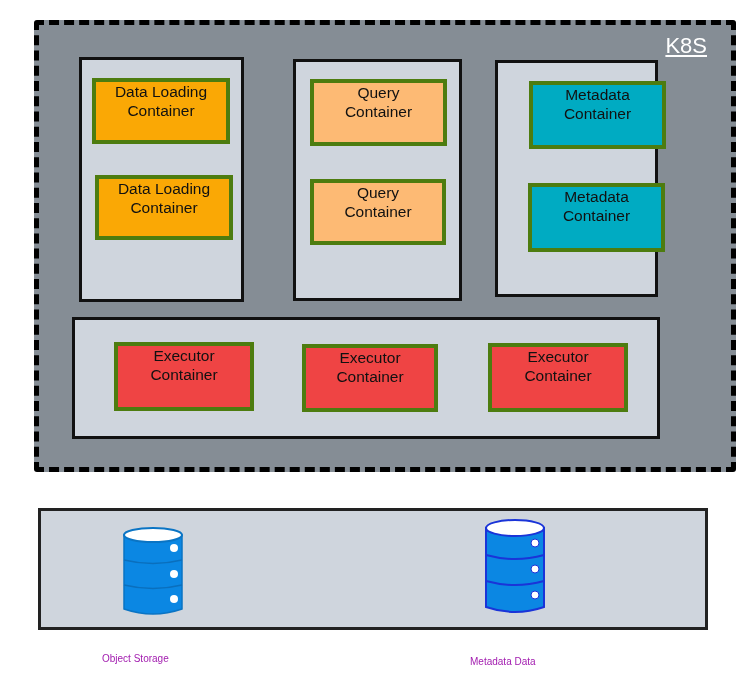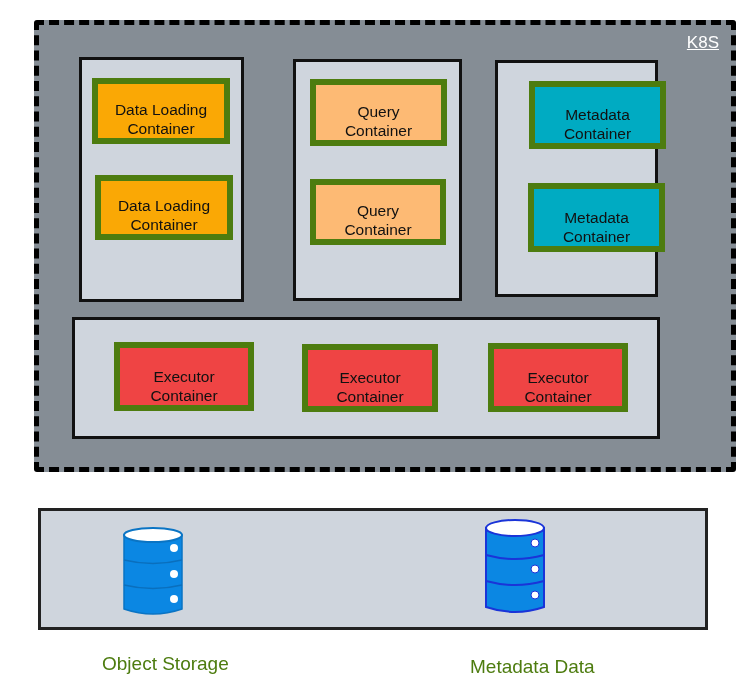--- a/index.html
+++ b/index.html
@@ -1,31 +1,31 @@
 <!DOCTYPE html>
 <html><head>
 <meta charset="utf-8">
 <style>
   html, body { margin:0; padding:0; background:#ffffff; }
   body { width:748px; height:686px; position:relative; overflow:hidden;
          font-family:"Liberation Sans", sans-serif; }
   .abs { position:absolute; box-sizing:border-box; }
   .k8s { left:34px; top:20px; width:702px; height:452px; background:#858d95;
          border:5px dashed #000; border-radius:3px; }
-  .k8s-label { right:12px; top:8px; color:#fff; font-size:17px;text-decoration:underline; }
+  .k8s-label { right:24px; top:8px; color:#fff; font-size:22px;text-decoration:underline; }
   .pod { background:#cfd5dd; border:3px solid #111; }
-  .box { border:6px solid #4d7c0f; display:flex; align-items:flex-end; justify-content:center;
+  .box { border:4px solid #4d7c0f; display:flex; align-items:flex-start; justify-content:center;
          text-align:center; font-size:15.5px; line-height:19px; color:#111; }
   .orange { background:#faa805; }
   .green { background:#fdba74; }
   .teal { background:#00abc2;margin-left:20px; }
   .purple { background:#ef4444; }
   .storage { left:38px; top:508px; width:670px; height:122px; background:#cfd5dd;
              border:3px solid #222; }
-  .caption { font-size:19px; color:#4d7c0f; }
+  .caption { font-size:10px; color:#a21caf; }
 </style>
 </head>
 <body>
 
 <div class="abs k8s">
   <div class="abs k8s-label">K8S</div>
 </div>
 
 <div class="abs pod" style="left:79px;top:57px;width:165px;height:245px;"></div>
 <div class="abs box orange" style="left:92px;top:78px;width:138px;height:66px;">

